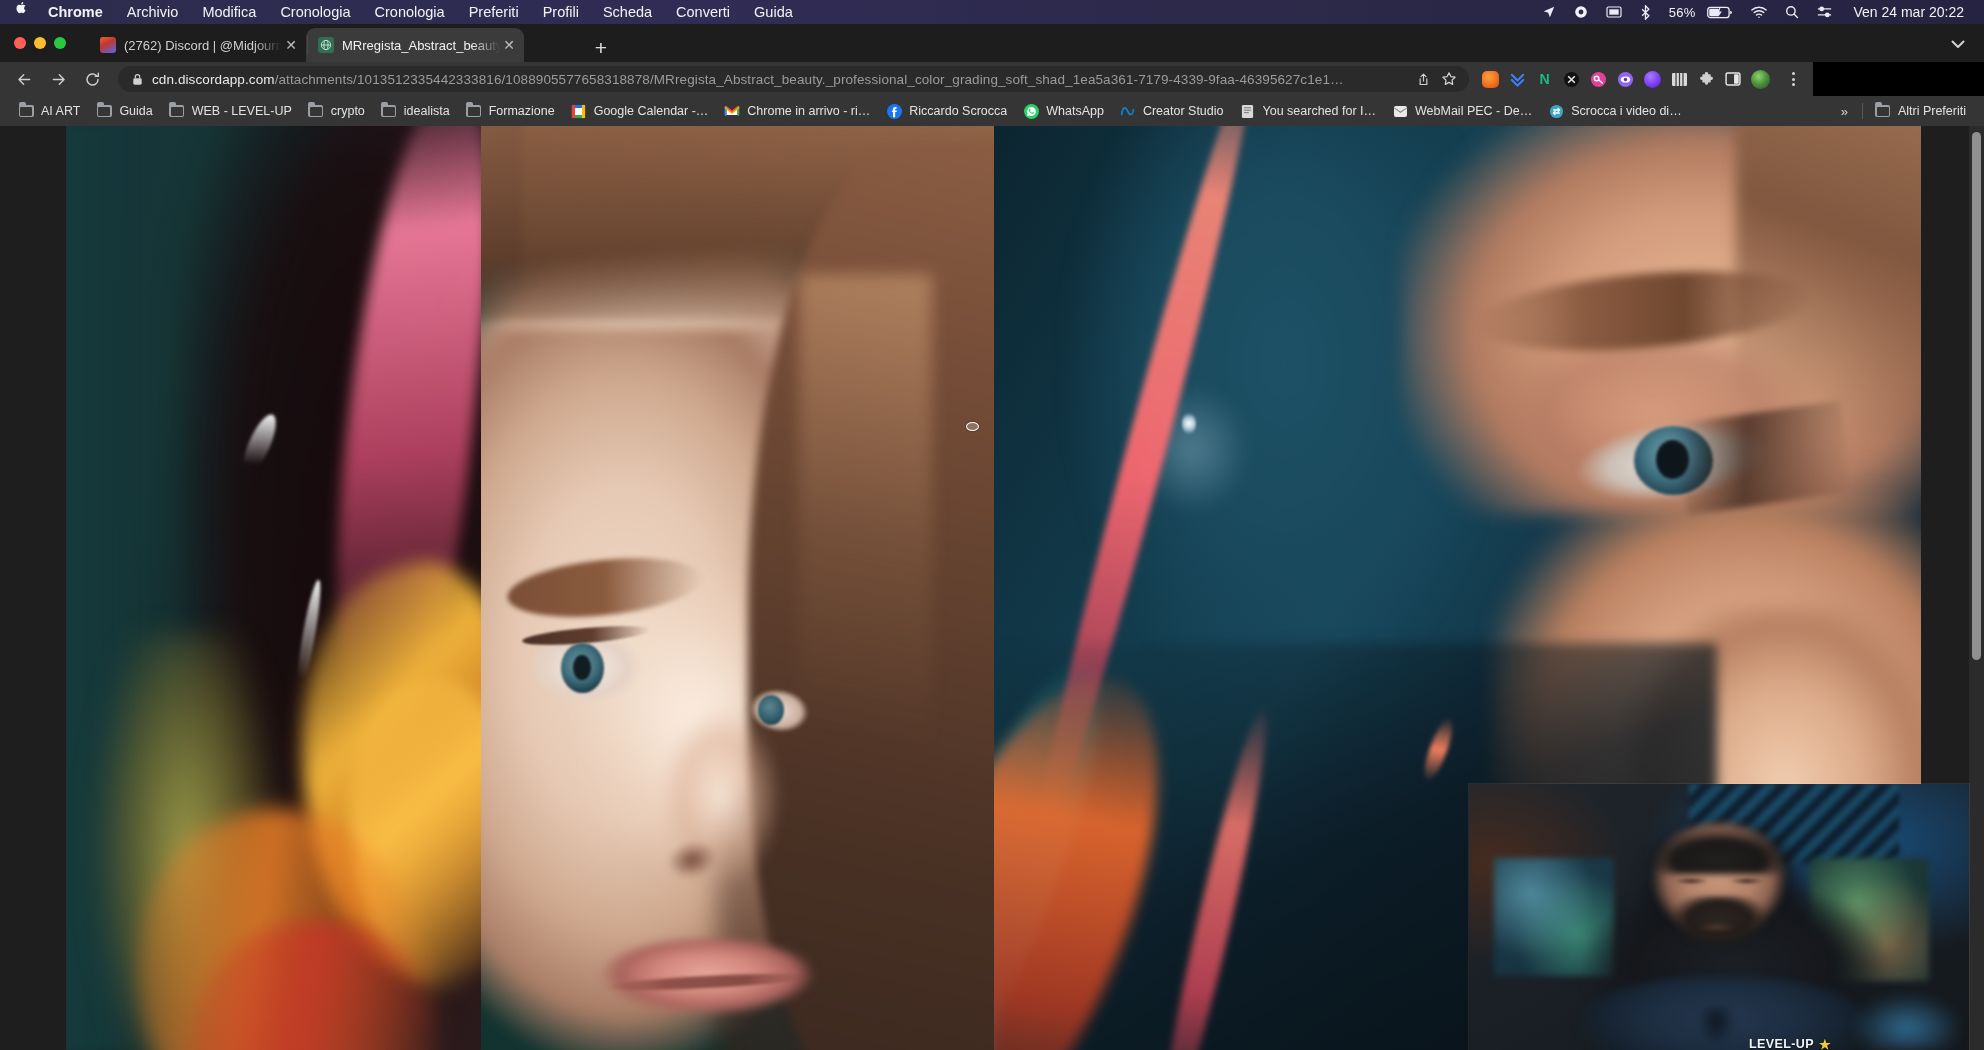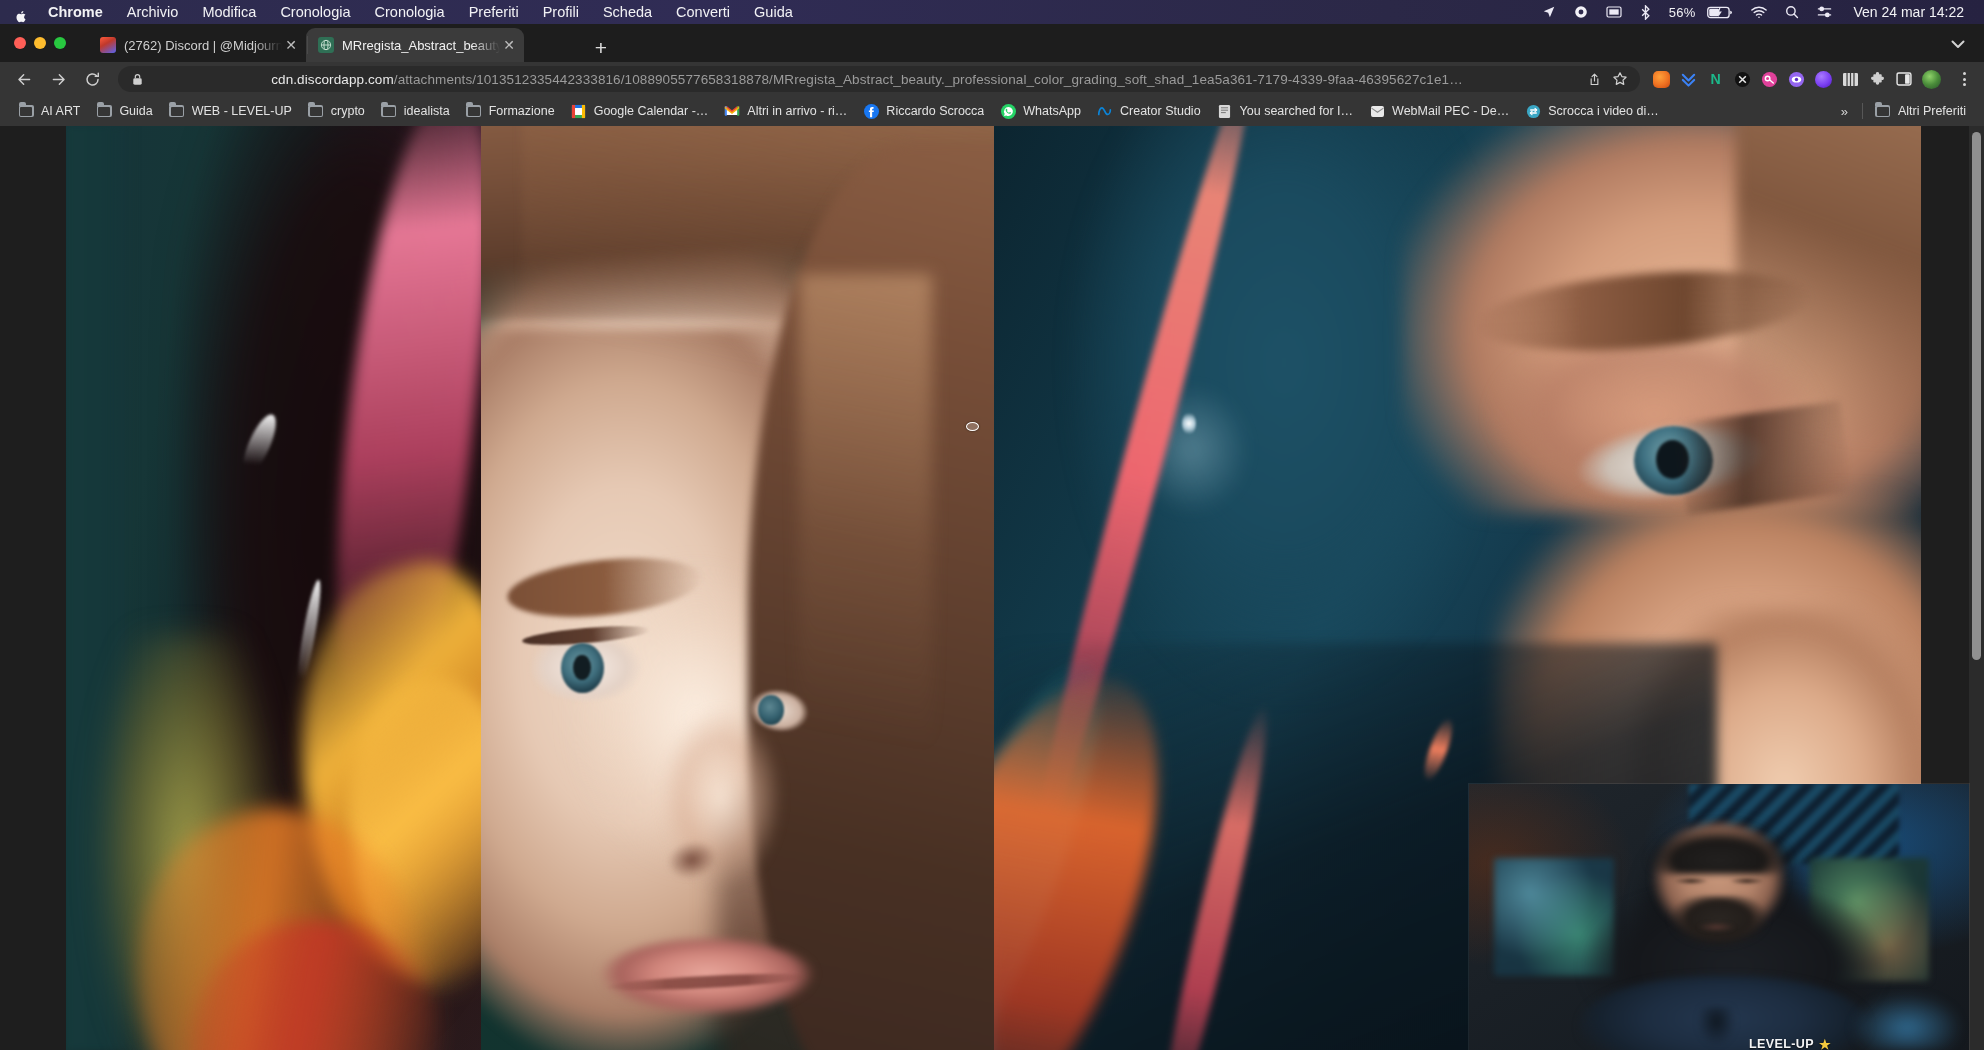--- a/index.html
+++ b/index.html
@@ -13,21 +13,21 @@
   
   .menubar {
     position: absolute; top: 0; left: 0;
     width: 1984px; height: 24px;
     background: linear-gradient(90deg,#2d2b4d 0%, #302c55 35%, #2b2847 70%, #262241 100%);
     display: flex; align-items: center;
     color: #f2f2f5;
     font-size: 14.5px;
     z-index: 60;
   }
-  .mb-left { display: flex; align-items: flex-end; gap: 0; padding-left: 14px; }
+  .mb-left { display: flex; align-items: flex-start; gap: 0; padding-left: 14px; }
   .mb-apple {
     width: 22px; text-align: center; font-size: 15px; line-height: 1;
     color:#f4f4f7;
   }
   .mb-item { padding: 0 12px; white-space: nowrap; line-height: 24px; }
   .mb-item.bold { font-weight: bold; }
   .mb-right {
     margin-left: auto; display: flex; align-items: center;
     gap: 0; padding-right: 14px;
   }
@@ -95,25 +95,24 @@
   }
   .winchevron {
     position: absolute; right: 16px; top: 10px;
     width: 20px; height: 20px; color: #d2d2d2;
     display:flex; align-items:center; justify-content:center;
   }
 
   
   .toolbar {
     position: absolute; top: 62px; left: 0;
-    width: 1984px; height: 34px;
+    width: 1813px; height: 34px;
     background: #353535;
     display: flex; align-items: center;
     z-index: 50;
-    text-align: center;
   }
   .navbtn {
     width: 28px; height: 28px; margin-left: 6px;
     display: flex; align-items: center; justify-content: center;
     color: #cfcfcf;
   }
   .navbtn:first-child { margin-left: 10px; }
   .omnibox {
     flex: 1 1 auto;
     height: 26px; margin: 0 8px 0 12px;
@@ -678,21 +677,21 @@
           <path d="M11.6 11.6L16 16"></path>
         </svg>
     </div>
     <div class="mb-ricon">
       <svg class="svgico" width="15" height="14" viewBox="0 0 16 15" fill="none" stroke="#eceaf5" stroke-width="1.5" stroke-linecap="round">
         <path d="M1.5 4.2h13M1.5 10.6h13"></path>
           <circle cx="5" cy="4.2" r="1.8" fill="#eceaf5"></circle>
           <circle cx="11" cy="10.6" r="1.8" fill="#eceaf5"></circle>
       </svg>
     </div>
-    <div class="mb-clock">Ven 24 mar 14:22</div>
+    <div class="mb-clock">Ven 24 mar 20:22</div>
   </div>
 </div>
 
 <div class="tabstrip">
   <div class="traffic">
     <div class="dot r"></div>
     <div class="dot y"></div>
     <div class="dot g"></div>
   </div>
 
@@ -884,21 +883,21 @@
   <div class="bm">
     <span class="bmicon">
       <svg width="16" height="12" viewBox="0 0 18 13">
           <path d="M1 2.2L9 8l8-5.8V11H1z" fill="#fff"></path>
           <path d="M1 1.2h2.4L9 5.6l5.6-4.4H17v2L9 9.4 1 3.2z" fill="#ea4335"></path>
           <path d="M1 1.2H3.2v10.6H1z" fill="#4285f4"></path>
           <path d="M14.8 1.2H17v10.6h-2.2z" fill="#34a853"></path>
           <path d="M1 1.2l8 6.4 8-6.4v2.4L9 10 1 3.6z" fill="#fbbc04" opacity=".85"></path>
         </svg>
     </span>
-    <span class="bmlabel">Altri in arrivo - ri…</span>
+    <span class="bmlabel">Chrome in arrivo - ri…</span>
   </div>
   <div class="bm">
     <span class="bmicon">
       <svg width="15" height="15" viewBox="0 0 16 16">
           <circle cx="8" cy="8" r="8" fill="#1877f2"></circle>
           <path d="M10.3 8.6h-1.6V14H6.4V8.6H5.2V6.8h1.2V5.5c0-1.4.6-2.3 2.3-2.3h1.5v1.8H9.3c-.45 0-.6.2-.6.6v1.2h1.8l-.2 1.8z" fill="#fff"></path>
         </svg>
     </span>
     <span class="bmlabel">Riccardo Scrocca</span>
   </div>

